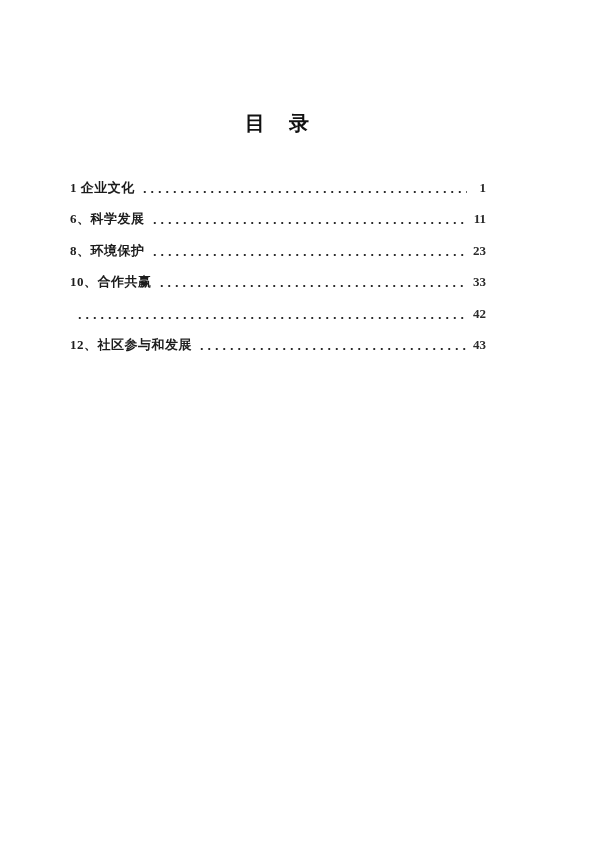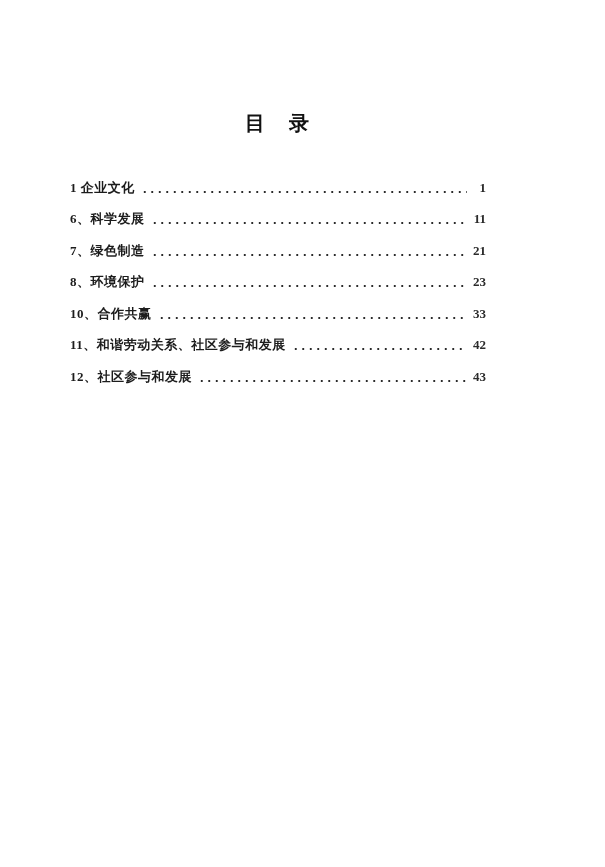--- a/index.html
+++ b/index.html
@@ -83,40 +83,34 @@
 
 
 
 
     <div class="toc-row">
       <span class="toc-label">6、科学发展</span>
       <span class="toc-dots"></span>
       <span class="toc-page">11</span>
     </div>
 
-    <div class="toc-row">
-      <span class="toc-label">7、绿色制造</span>
-      <span class="toc-dots"></span>
-      <span class="toc-page">21</span>
-    </div>
 
     <div class="toc-row">
       <span class="toc-label">8、环境保护</span>
       <span class="toc-dots"></span>
       <span class="toc-page">23</span>
     </div>
 
     <div class="toc-row">
       <span class="toc-label">10、合作共赢</span>
       <span class="toc-dots"></span>
       <span class="toc-page">33</span>
     </div>
 
     <div class="toc-row">
-      <span class="toc-label">11、和谐劳动关系、社区参与和发展</span>
       <span class="toc-dots"></span>
       <span class="toc-page">42</span>
     </div>
 
     <div class="toc-row">
       <span class="toc-label">12、社区参与和发展</span>
       <span class="toc-dots"></span>
       <span class="toc-page">43</span>
     </div>
 

